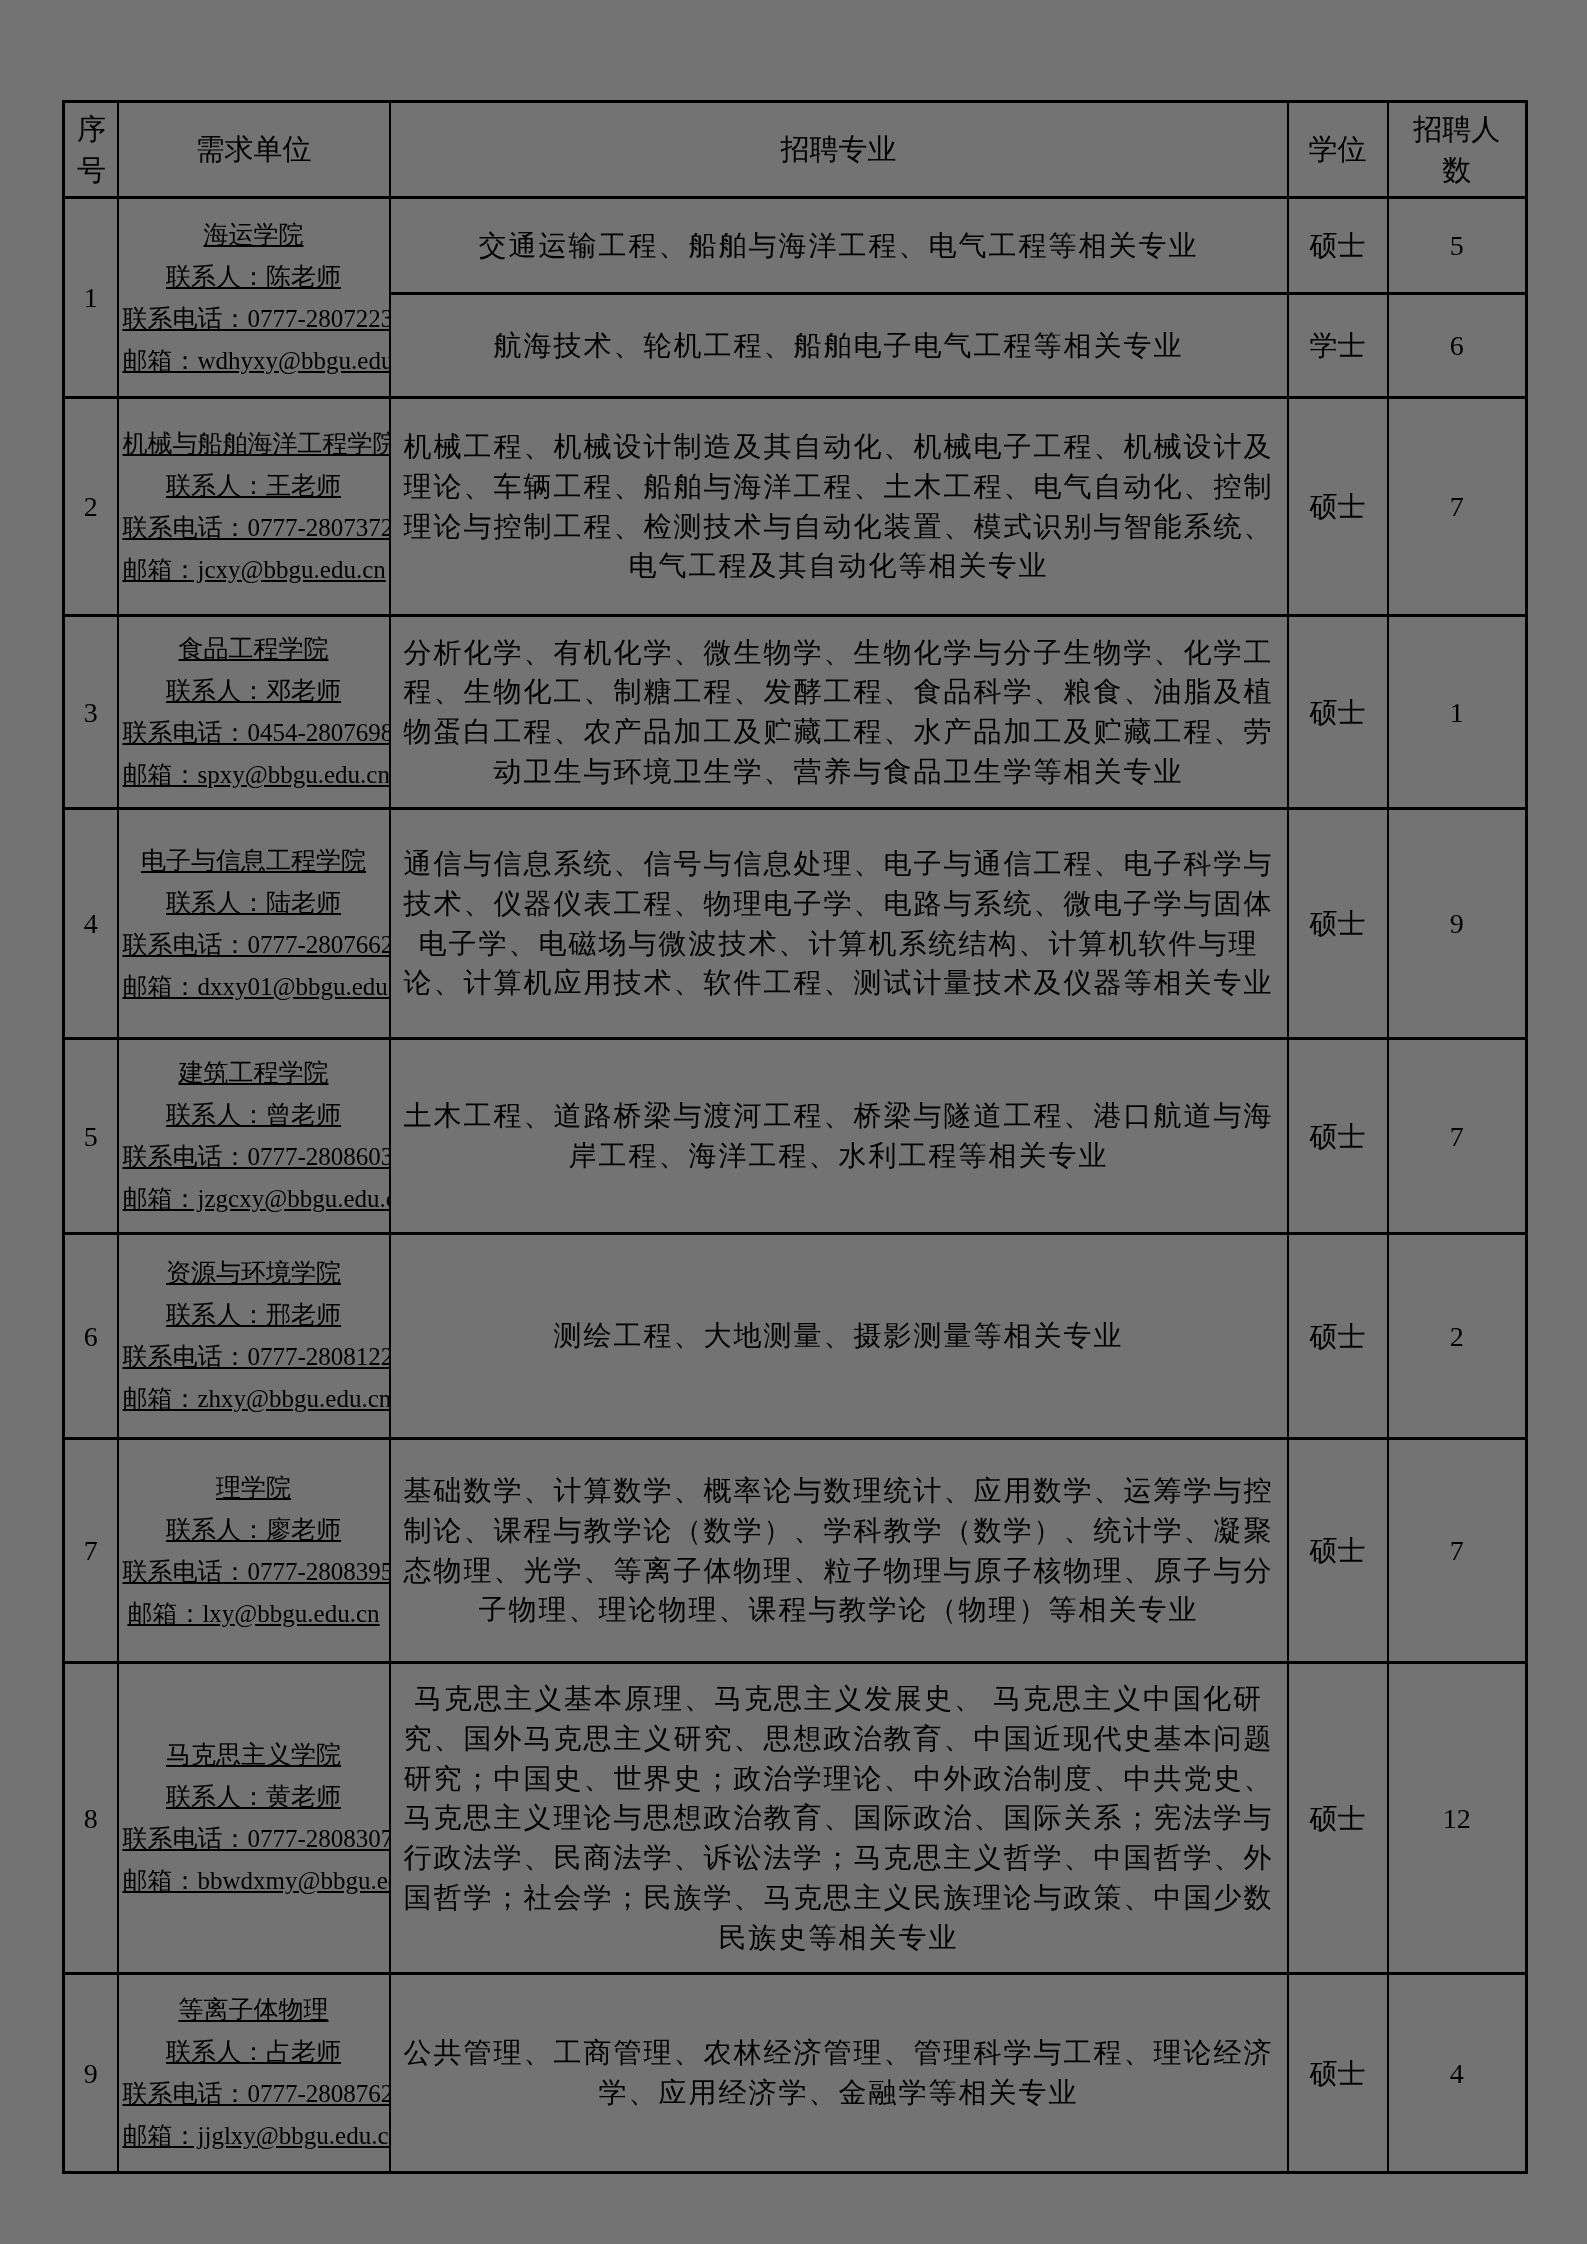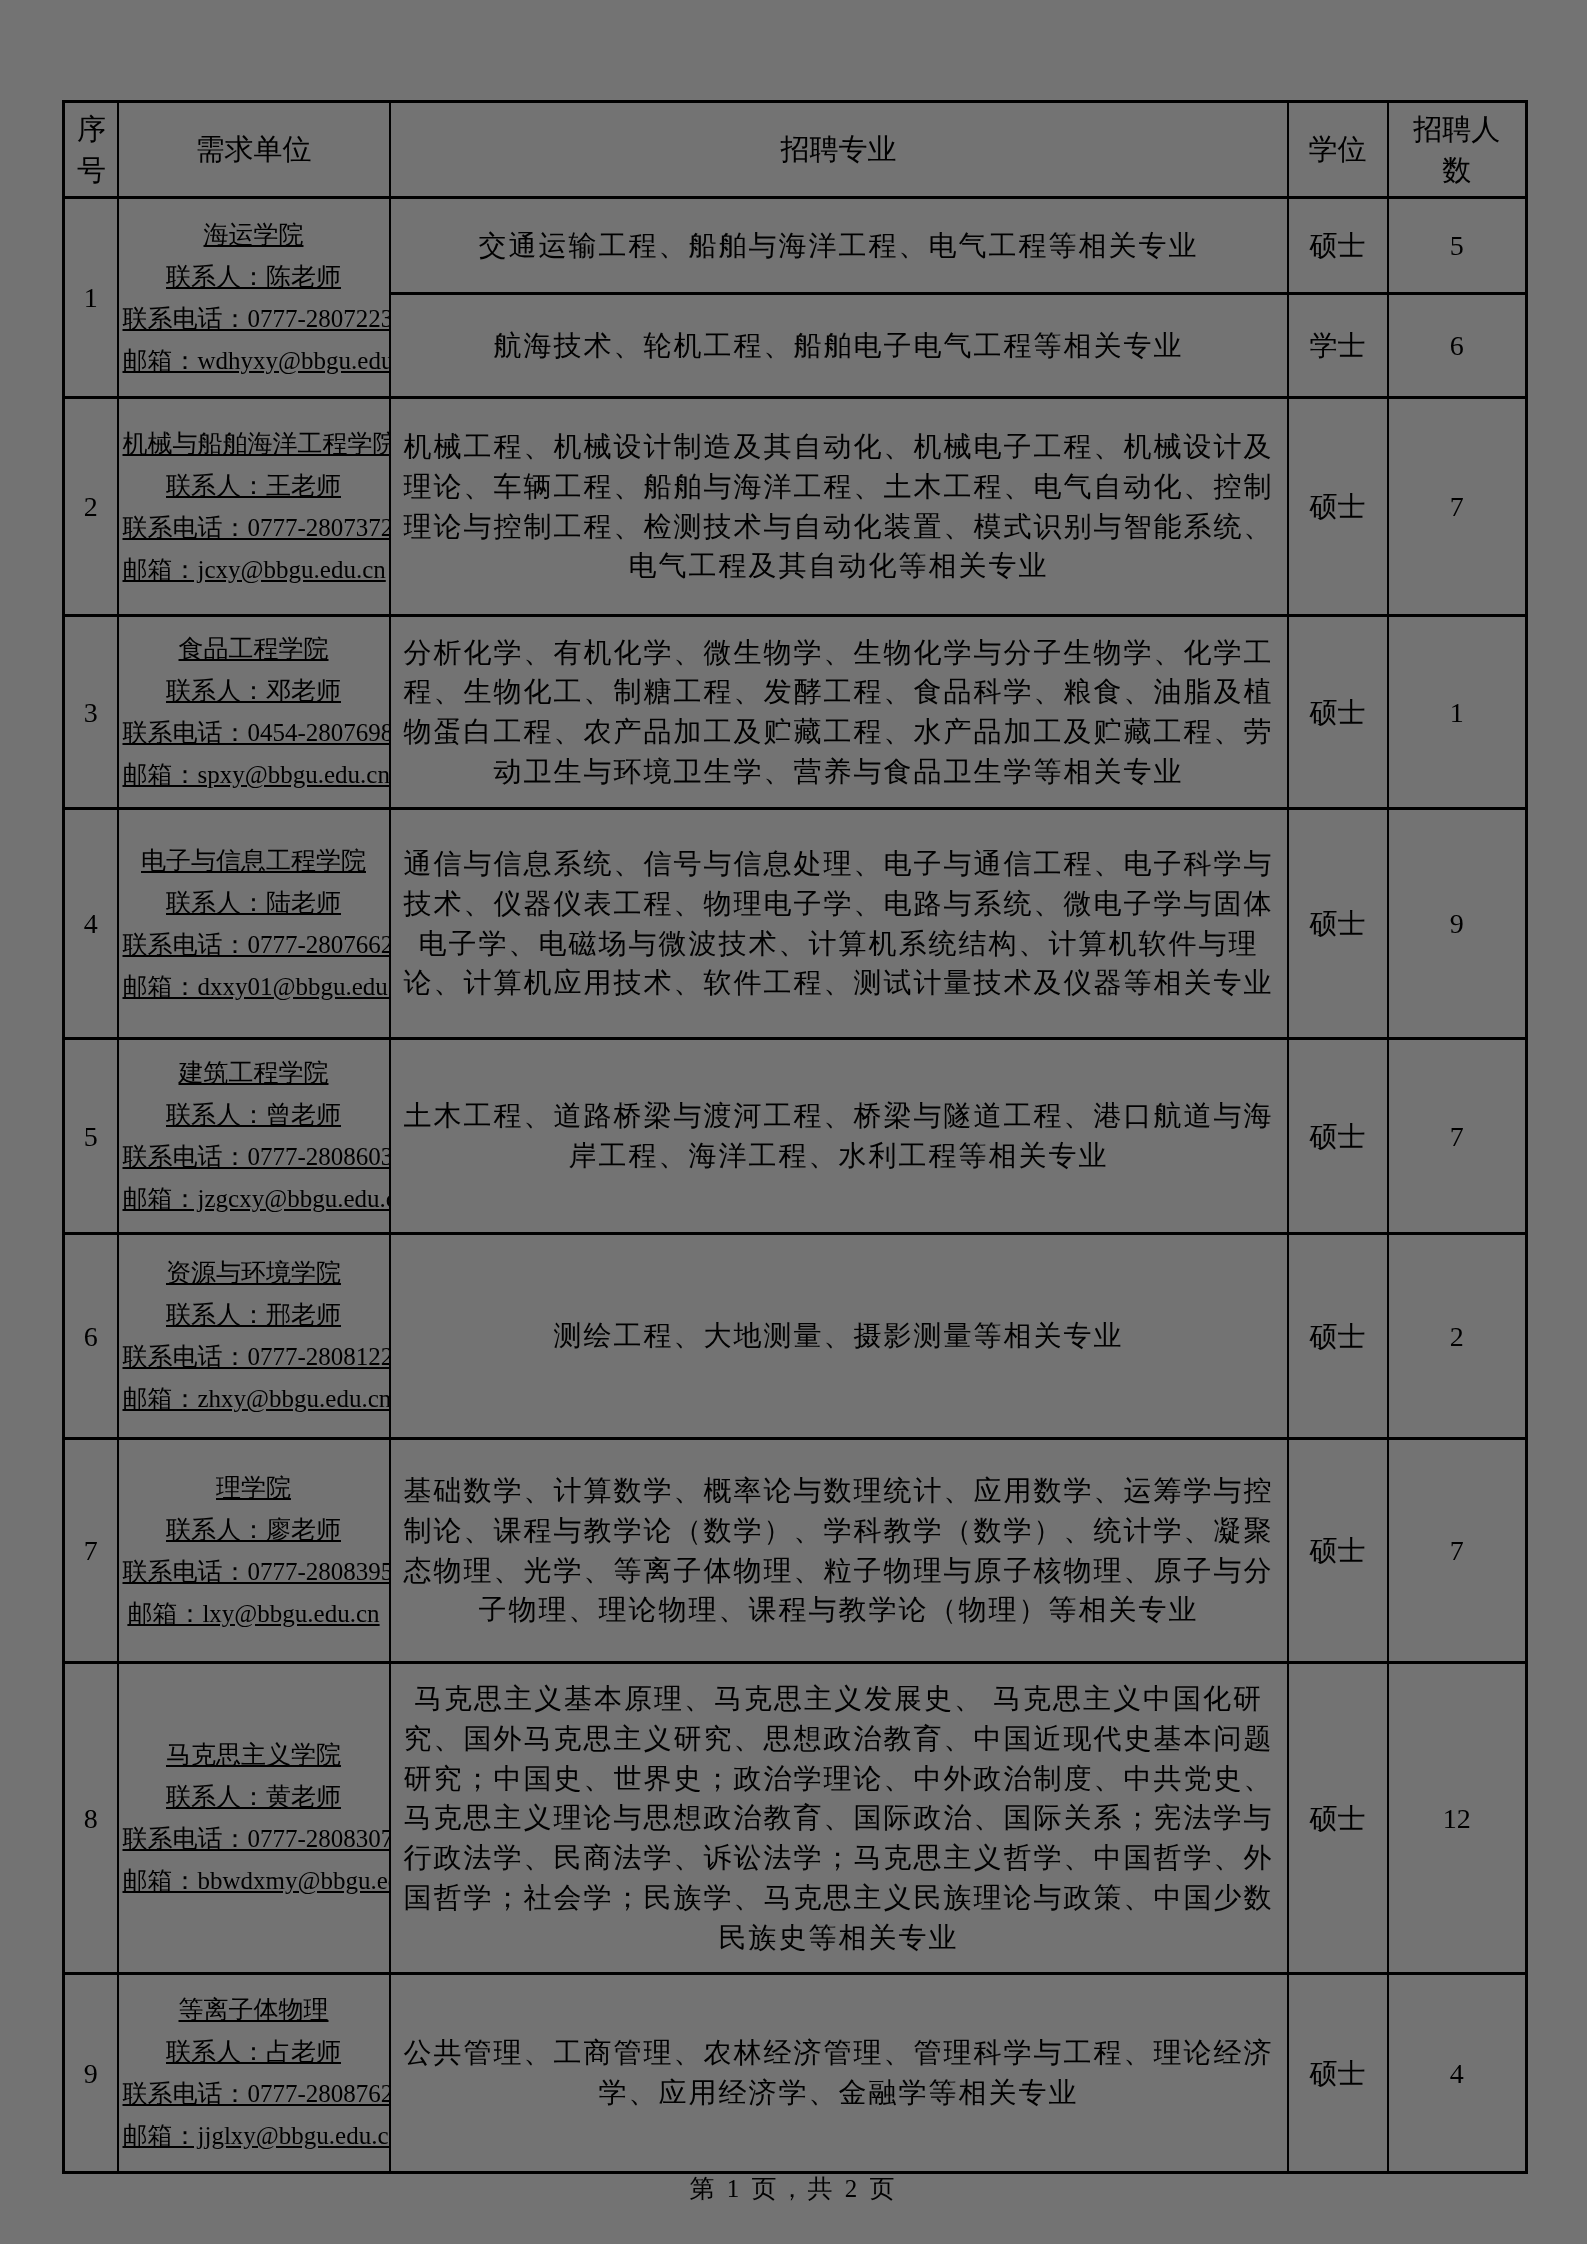--- a/index.html
+++ b/index.html
@@ -194,15 +194,14 @@
           <div>邮箱：jjglxy@bbgu.edu.cn</div>
         </td>
         <td class="majors">公共管理、工商管理、农林经济管理、管理科学与工程、理论经济学、应用经济学、金融学等相关专业</td>
         <td class="degree">硕士</td>
         <td class="count">4</td>
       </tr>
 
     </tbody>
   </table>
 
-  <div class="footer">第 1 页，共 2 页</div>
 
 </div>
 
 </body></html>

